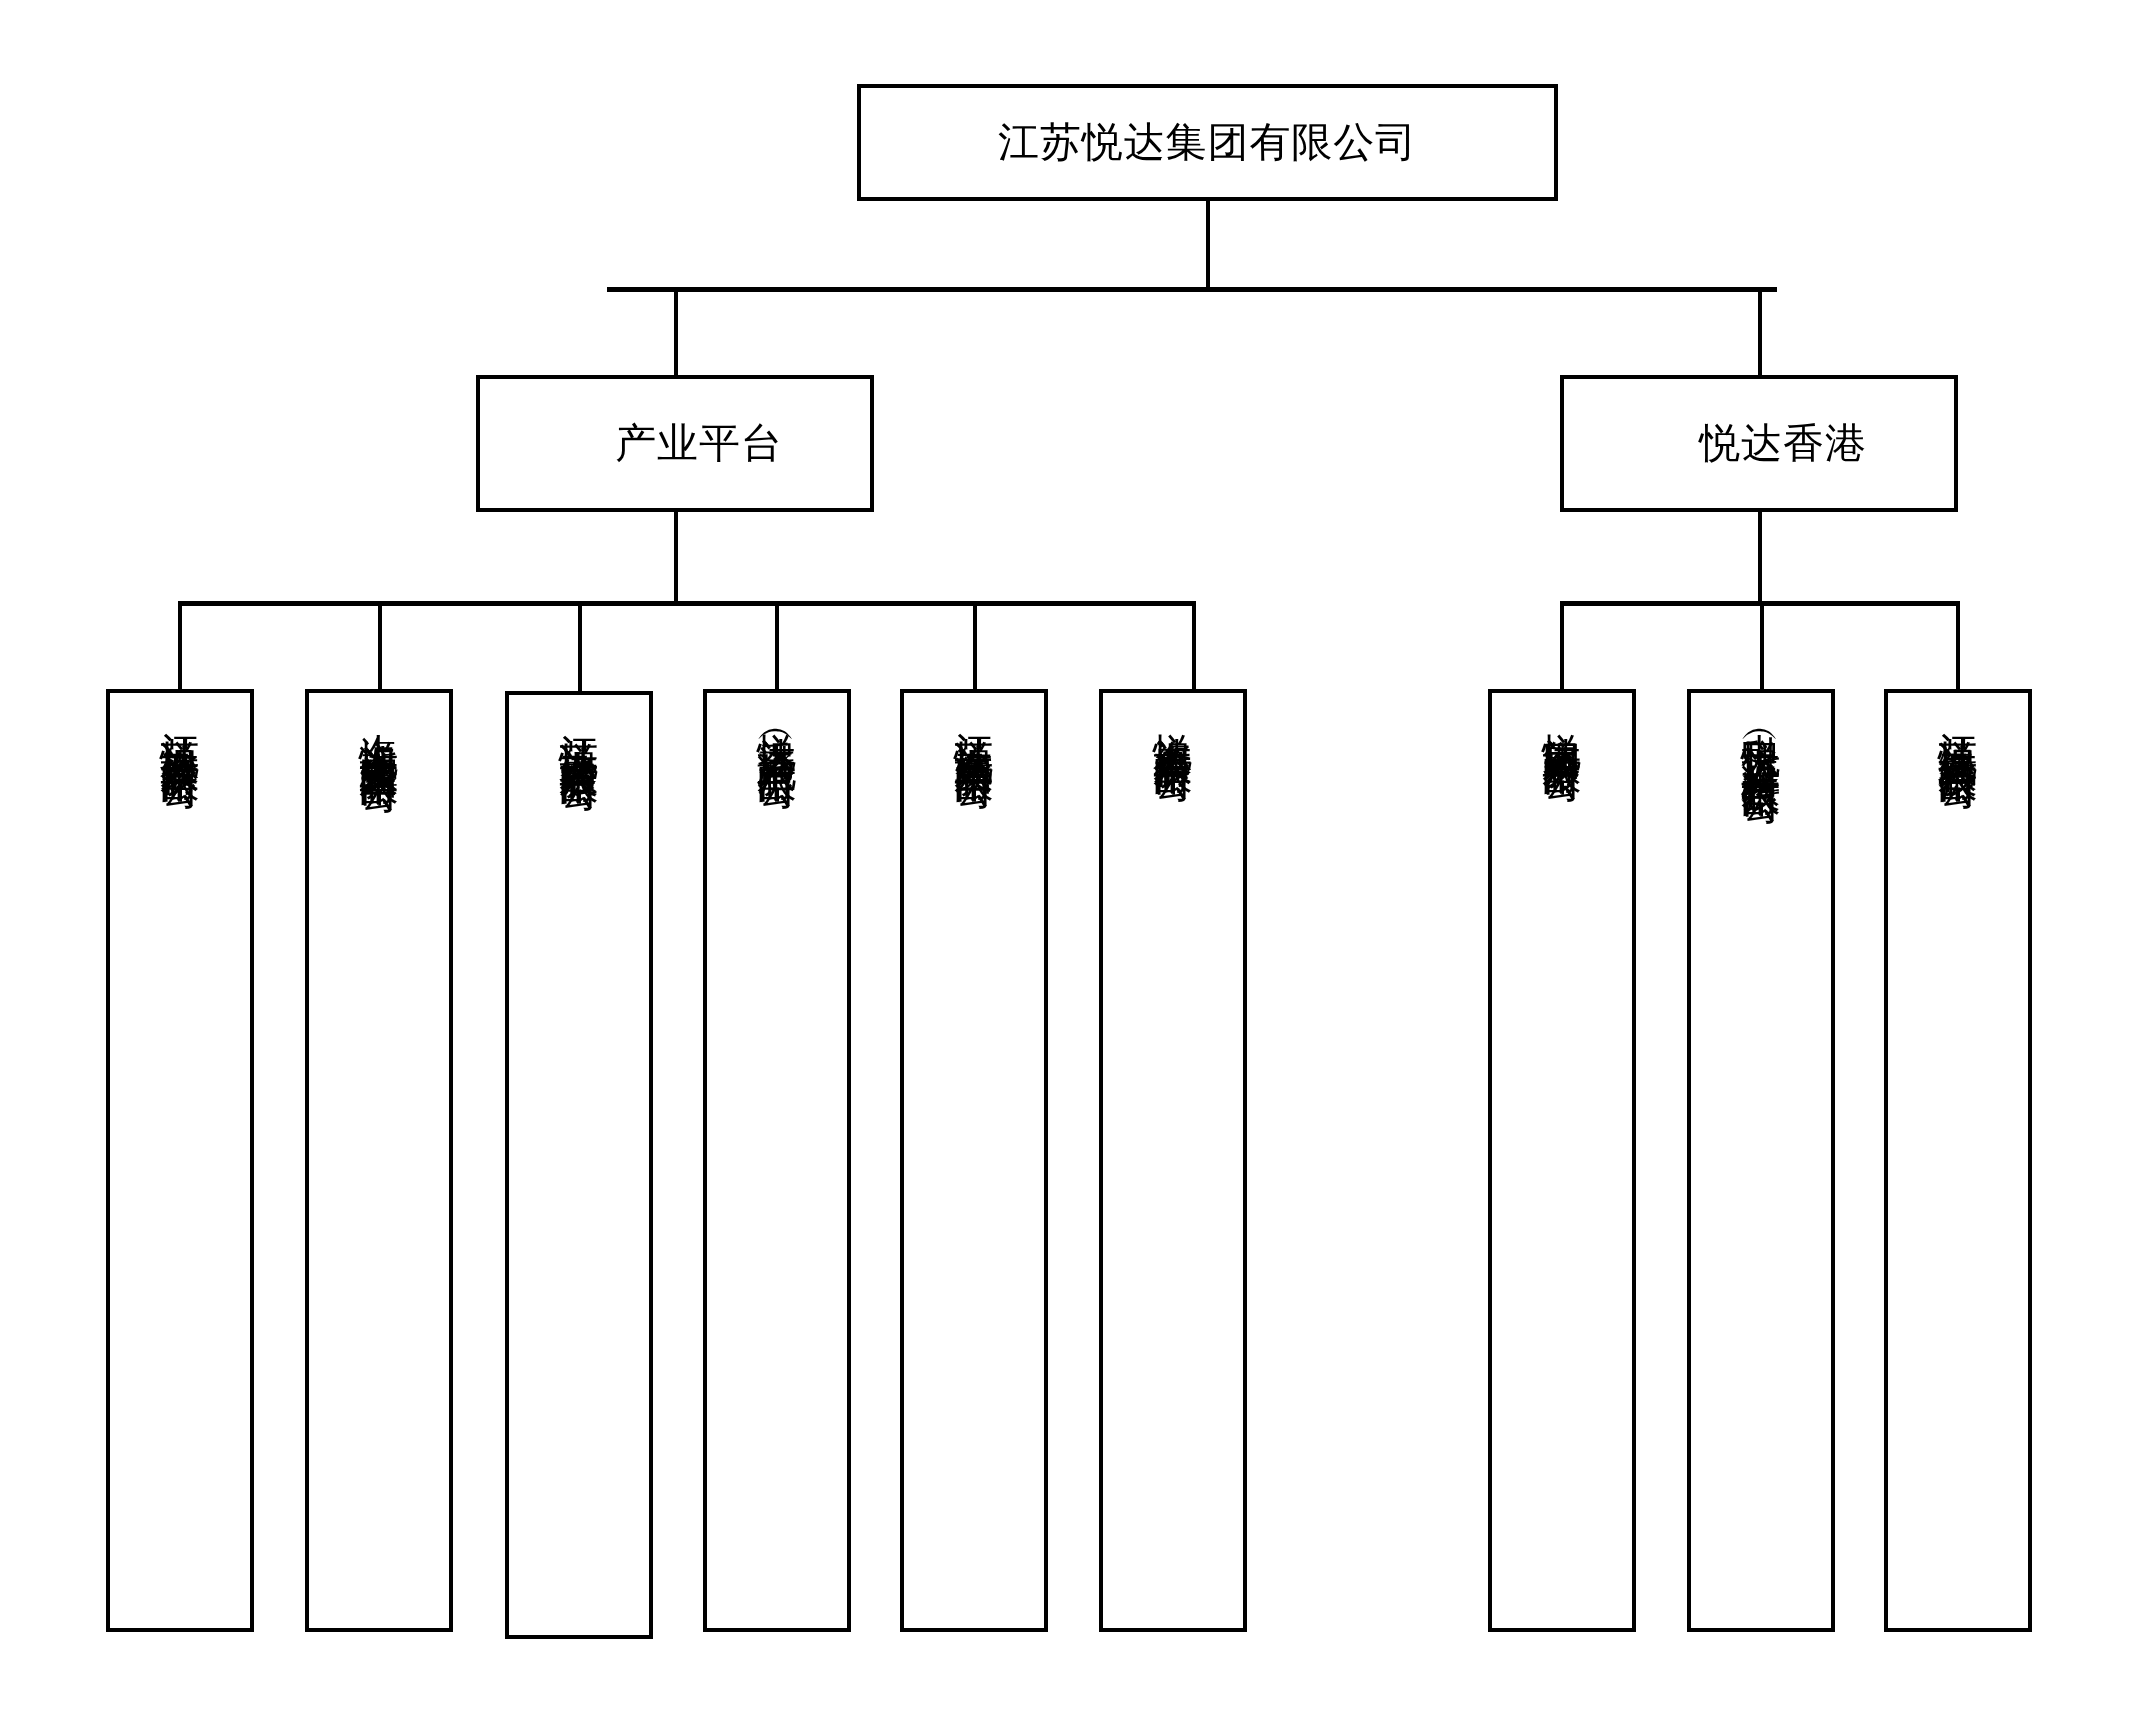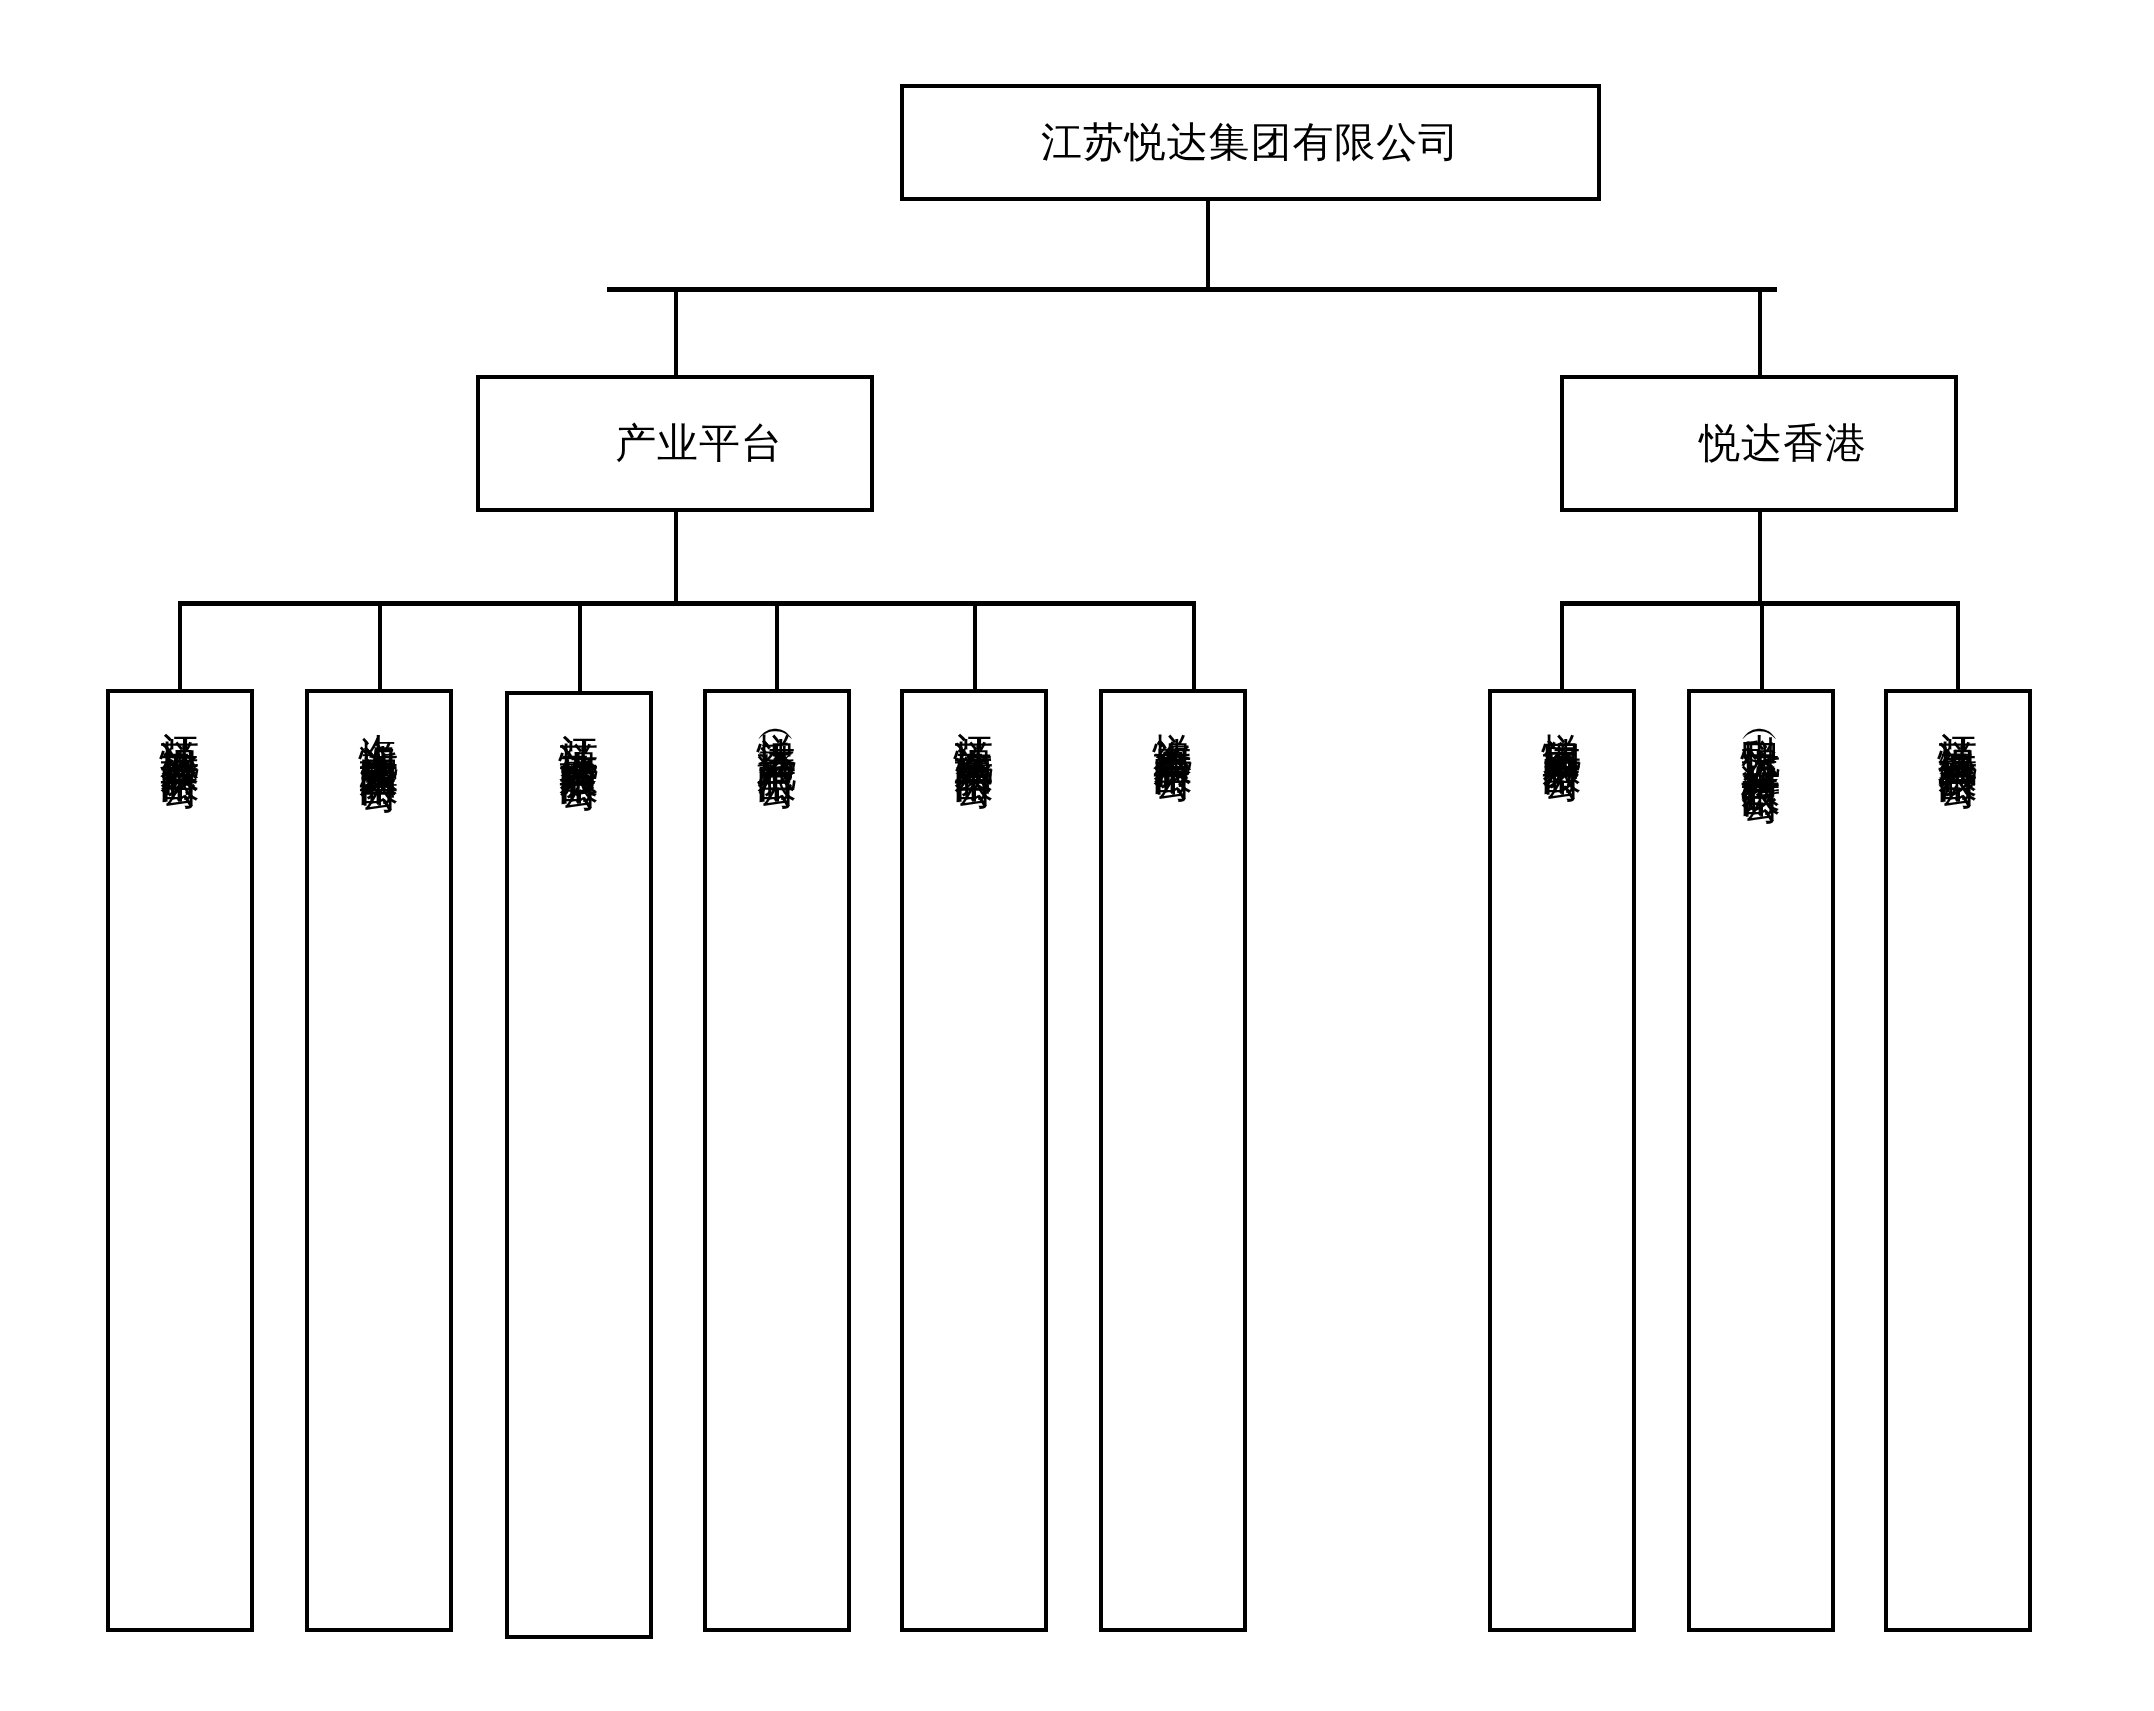--- a/index.html
+++ b/index.html
@@ -27,21 +27,21 @@
     border: 4.7px solid #000000;
     background: #ffffff;
     display: flex;
     align-items: center;
     justify-content: center;
     color: #000000;
   }
 
   
   .root-box {
-    left: 900px;
+    left: 857px;
     top: 84px;
     width: 701px;
     height: 117px;
     font-size: 41px;
     letter-spacing: 0.9px;
   }
 
   
   .group-box {
     top: 375px;

